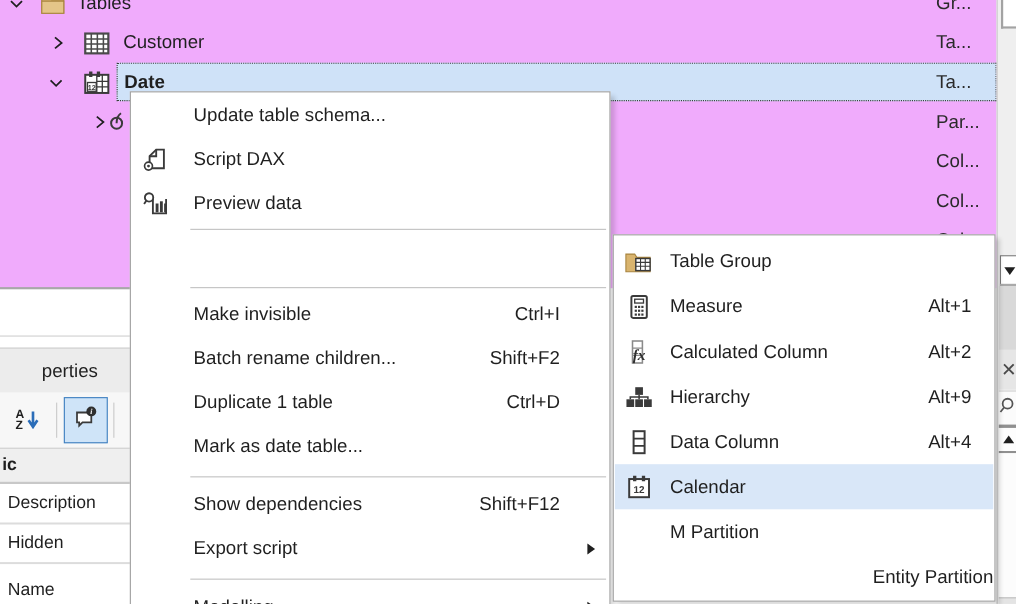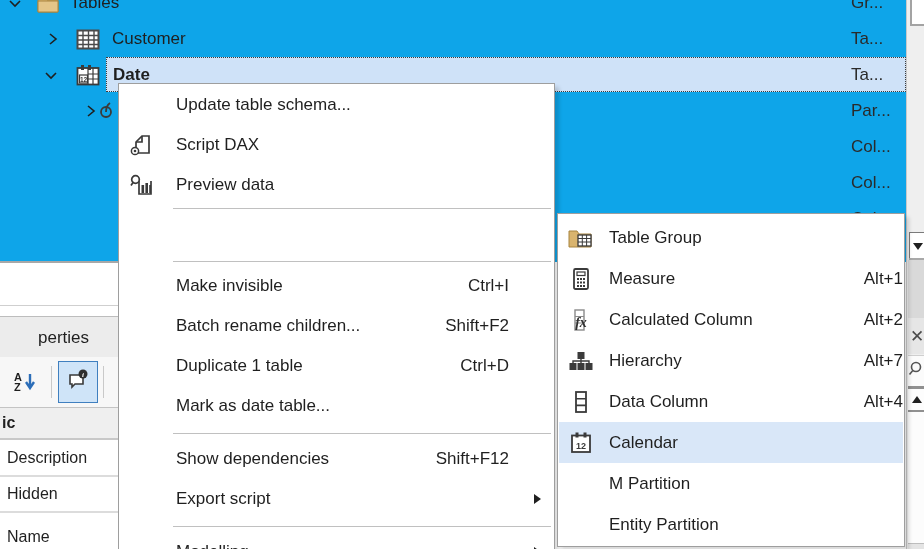--- a/index.html
+++ b/index.html
@@ -22,39 +22,39 @@
   .mi .sc{margin-left:auto;white-space:nowrap;}
   .mi-hl{background:#d9e7f8;}
   .sep{position:absolute;height:1px;background:#c0c0c0;}
   .mi-icon{position:absolute;width:26px;height:24px;}
   .arrow-r{position:absolute;right:12px;top:50%;transform:translateY(-50%);width:0;height:0;
            border-left:7px solid #1f1f1f;border-top:5px solid transparent;border-bottom:5px solid transparent;}
   #main-menu .mi{height:40px;padding-left:56px;}
   #main-menu .mi .sc{margin-right:44px;}
   #main-menu .mi-icon{left:9px;}
   #sub-menu .mi{height:41px;padding-left:50px;}
-  #sub-menu .mi .sc{}
+  #sub-menu .mi .sc{margin-right:20px;}
   #sub-menu .mi-icon{left:8px;}
   
   .hline{position:absolute;background:#c4c4c4;height:1px;}
   .panel-txt{position:absolute;font-size:17px;white-space:nowrap;}
   .grid-row{position:absolute;left:0;width:122px;background:#fff;border-bottom:2px solid #dcdcdc;box-sizing:border-box;}
   .grid-row .gtxt{position:absolute;left:7px;top:50%;transform:translateY(-50%);font-size:16px;white-space:nowrap;}
   .tb-btn{position:absolute;box-sizing:border-box;display:flex;align-items:center;justify-content:center;}
   .vsep{position:absolute;width:1px;background:#c9c9c9;}
   
   .tri-down{width:0;height:0;border-top:7px solid #1f1f1f;border-left:5px solid transparent;border-right:5px solid transparent;}
   .tri-up{width:0;height:0;border-bottom:7px solid #1f1f1f;border-left:5px solid transparent;border-right:5px solid transparent;}
 </style>
 </head>
 <body>
 
 <div id="canvas">
 
-  <div class="abs" style="left:0;top:0;width:906px;height:262px;background:#0ea5e9;">
+  <div class="abs" style="left:0;top:0;width:906px;height:262px;background:#f0abfc;">
 
     <div class="tree-row" style="top:-15px;">
       <span class="chev" style="left:6px;">
         <svg width="18" height="18">
             <polyline points="4,7 9,12 14,7" fill="none" stroke="#1f1f1f" stroke-width="1.6"></polyline>
           </svg>
       </span>
       <span class="node-icon" style="left:36px;">
         <svg width="24" height="22">
             <path d="M2,5 h7 l2,3 h11 v12 h-20 z" fill="#d9b46e" stroke="#a8843f" stroke-width="1"></path>
@@ -311,21 +311,21 @@
             <g fill="#3a3a3a">
               <rect x="10.5" y="3" width="7" height="7"></rect>
               <rect x="2.5" y="14" width="7" height="7"></rect>
               <rect x="10.5" y="14" width="7" height="7"></rect>
               <rect x="18.5" y="14" width="7" height="7"></rect>
             </g>
             <path d="M14,10 v4 M6,14 v-2 h16 v2" fill="none" stroke="#3a3a3a" stroke-width="1.4"></path>
           </svg>
       </span>
       <span class="lbl">Hierarchy</span>
-      <span class="sc">Alt+7</span>
+      <span class="sc">Alt+9</span>
     </div>
     <div class="mi" style="top:167px;">
       <span class="mi-icon" style="width:28px;">
         <svg width="28" height="24">
             <rect x="9" y="2" width="10" height="20" fill="#fff" stroke="#3a3a3a" stroke-width="1.8"></rect>
             <path d="M9,8.7 h10 M9,15.4 h10" stroke="#3a3a3a" stroke-width="1.6"></path>
           </svg>
       </span>
       <span class="lbl">Data Column</span>
       <span class="sc">Alt+4</span>
@@ -337,18 +337,18 @@
             <rect x="8.5" y="1.5" width="3" height="5" fill="#3a3a3a"></rect>
             <rect x="16.5" y="1.5" width="3" height="5" fill="#3a3a3a"></rect>
             <text x="14" y="17.5" font-size="9" font-weight="bold" fill="#3a3a3a" text-anchor="middle" font-family="Liberation Sans,sans-serif">12</text>
           </svg>
       </span>
       <span class="lbl">Calendar</span>
     </div>
     <div class="mi" style="top:249px;">
       <span class="lbl">M Partition</span>
     </div>
-    <div class="mi" style="top:290px;">
+    <div class="mi" style="top:290px;justify-content:flex-end;">
       <span class="lbl">Entity Partition</span>
     </div>
   </div>
 
 </div>
 
 </body></html>

